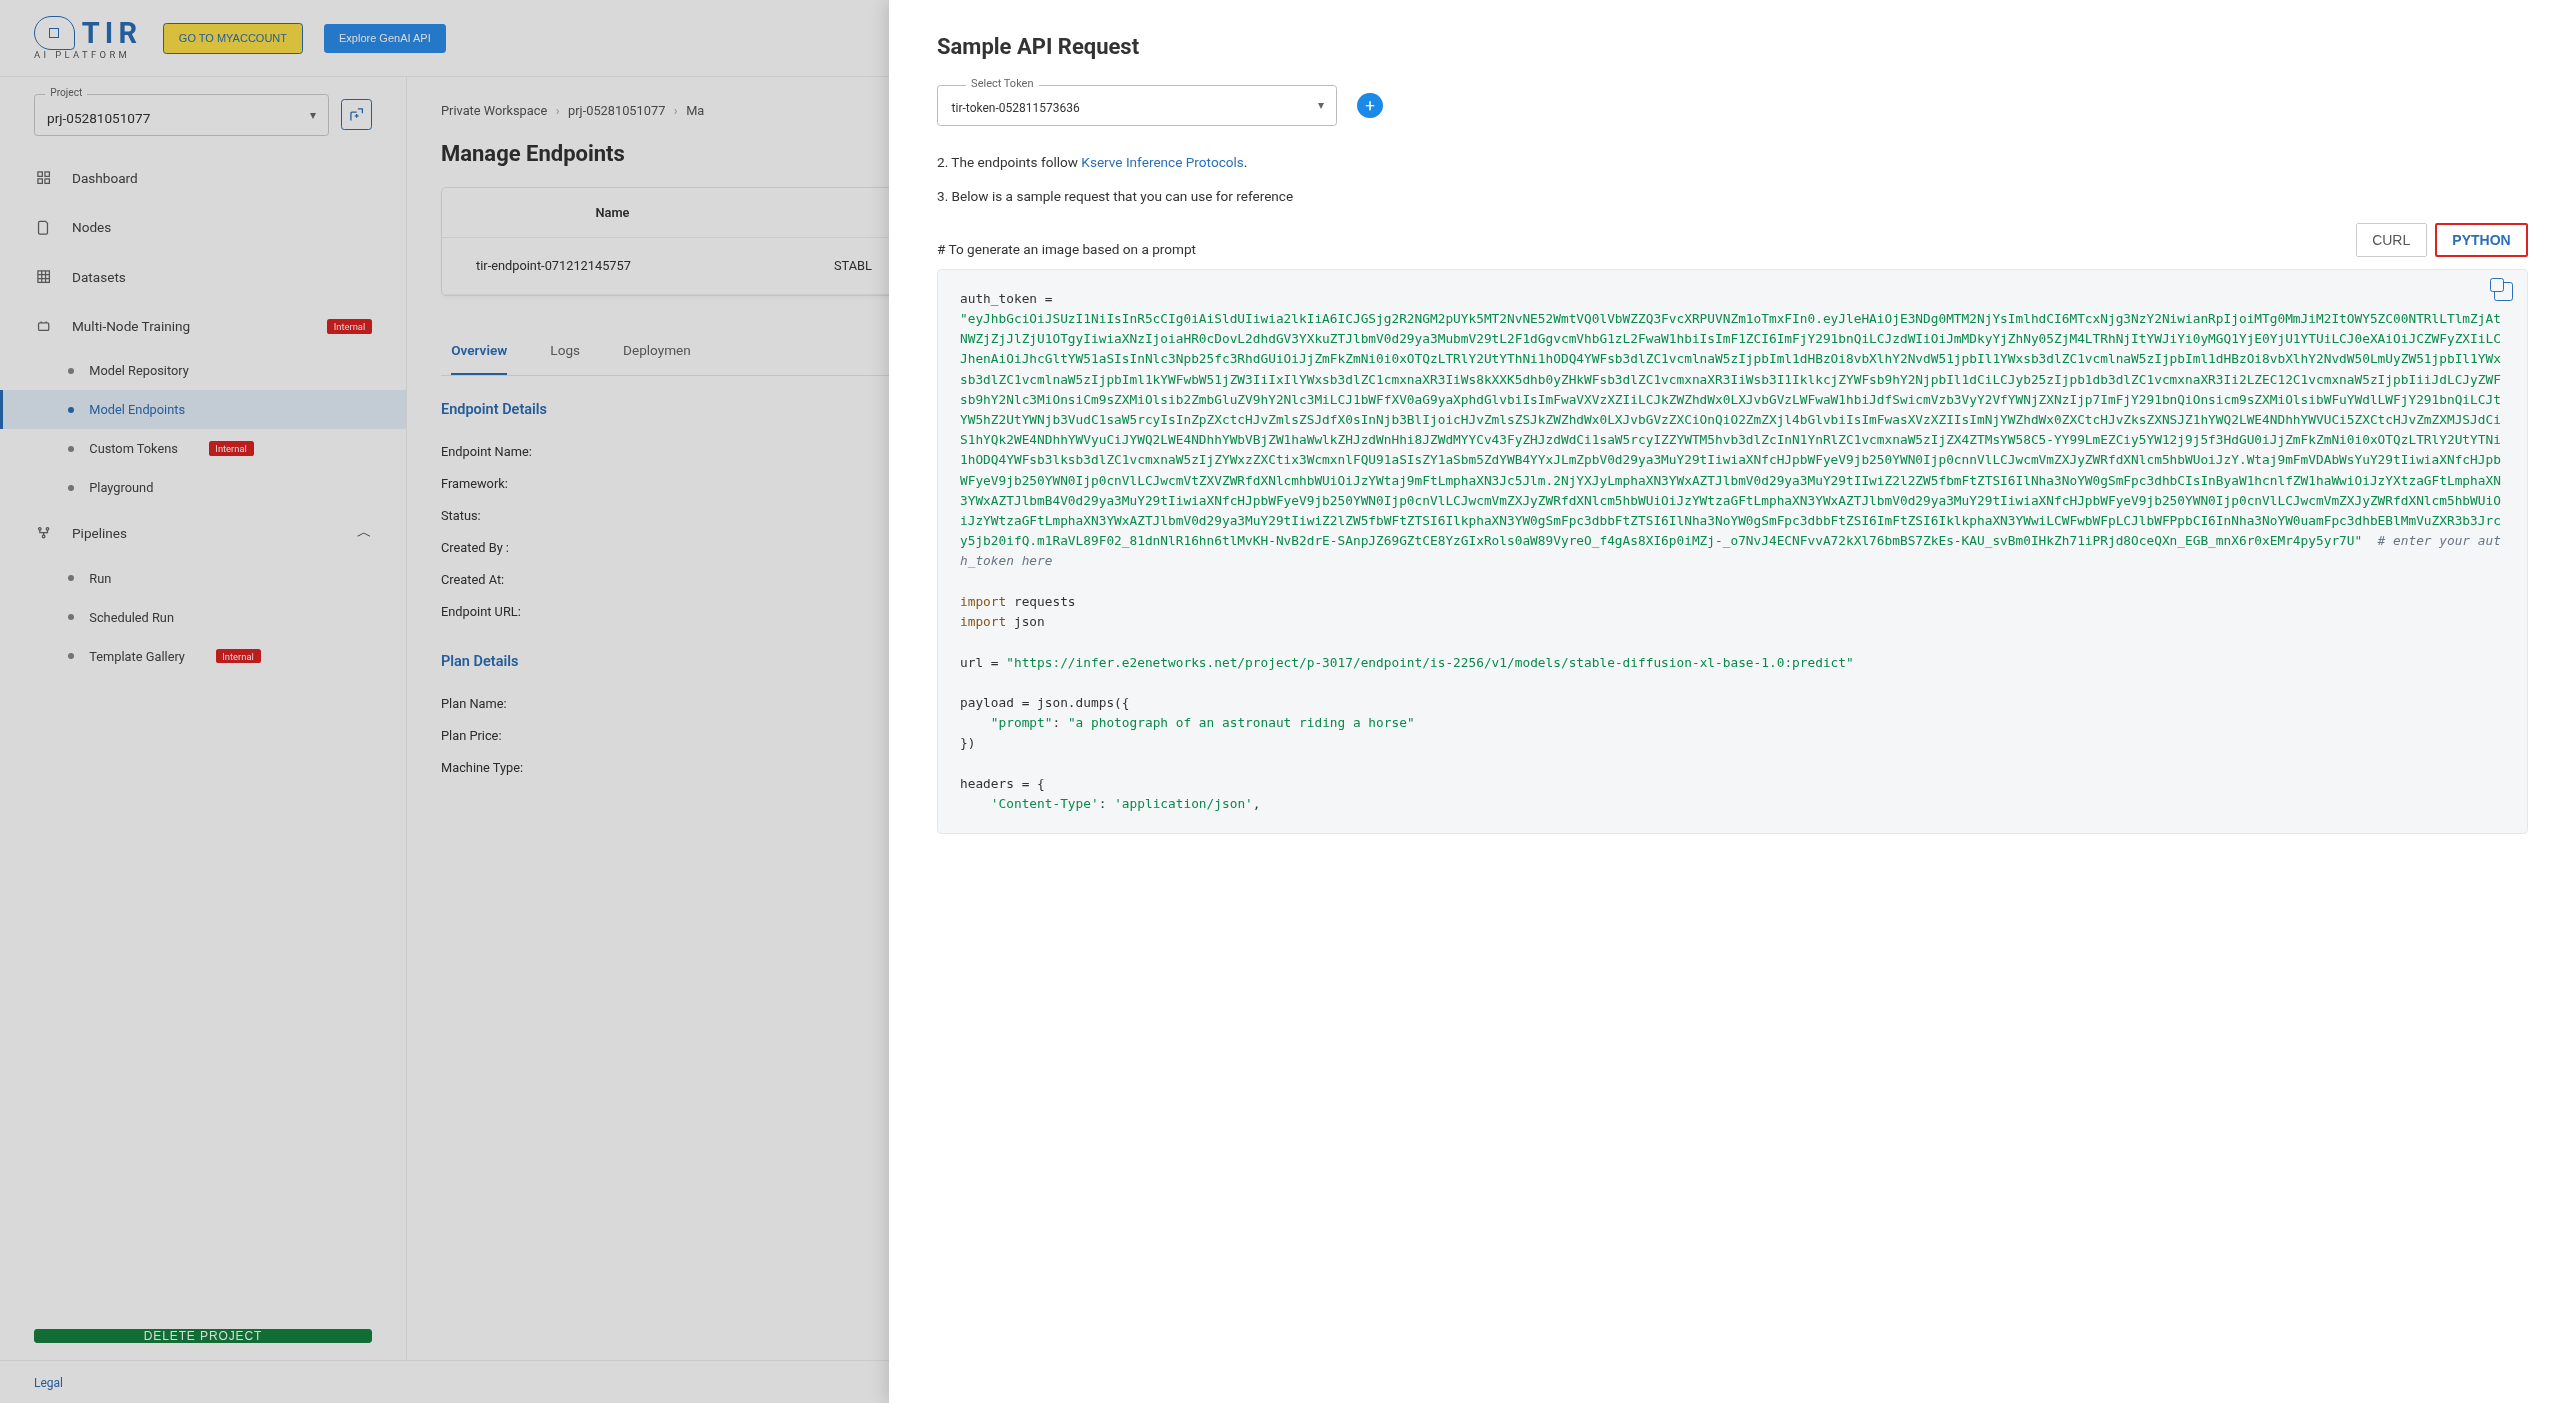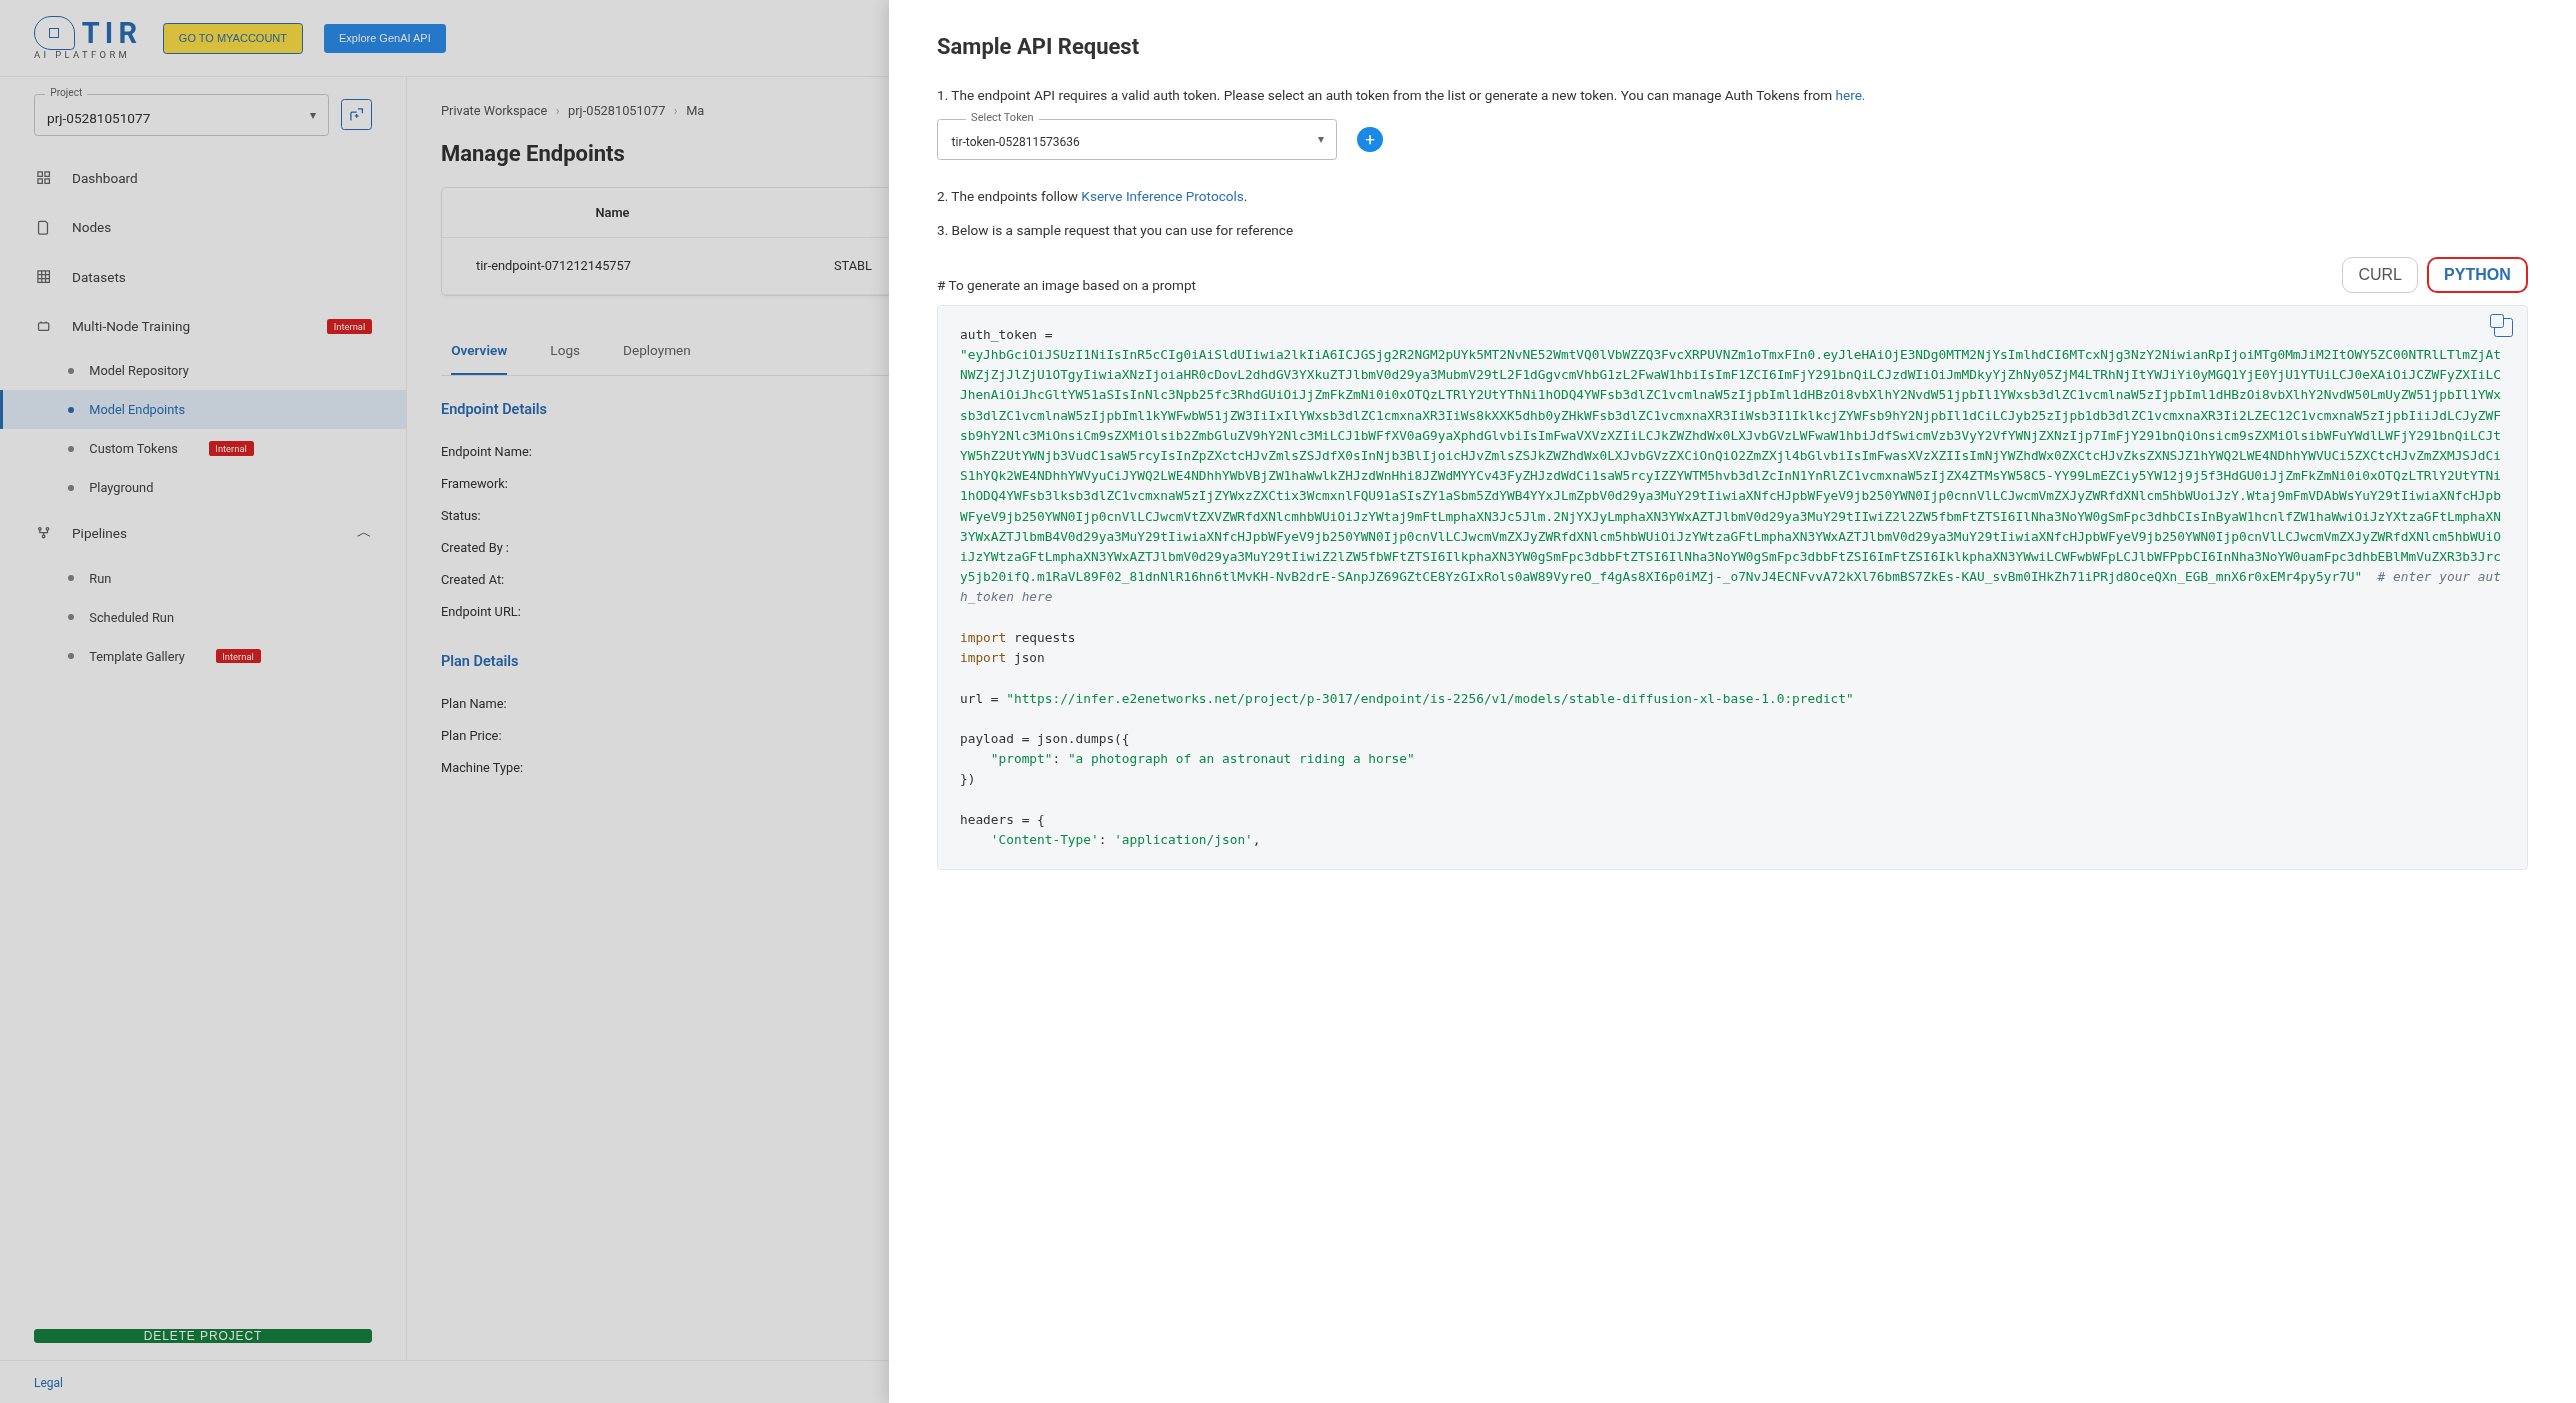--- a/index.html
+++ b/index.html
@@ -67,21 +67,21 @@
 .drawer h2 { font-size:22px; font-weight:700; margin-bottom:25.6px; }
 .step { font-size:13.6px; color:#333; margin: 10.2px 0 13.6px; line-height:1.5; }
 .step a { color:#2b6fb6; text-decoration:none; }
 .token-row { display:flex; align-items:center; gap:20.4px; margin:8.5px 0 25.6px; }
 .token-select { position:relative; width:400px; border:0.9px solid #bbb; border-radius:3.4px; padding:15.3px 13.6px 10.2px; }
 .token-select .float-label { position:absolute; top:-8.5px; left:28px; background:#fff; padding:0 5.1px; font-size:11px; color:#666; }
 .plus-circle { width:25.6px; height:25.6px; background:#1b8ae6; border-radius:50%; color:#fff; display:flex; align-items:center; justify-content:center; font-size:17px; cursor:pointer; }
 .code-header { display:flex; justify-content:space-between; align-items:flex-end; margin:17px 0 12px; }
 .code-title { font-size:13.6px; color:#333; }
 .btn-group { display:flex; gap:8.5px; }
-.btn-toggle { border:0.9px solid #ccc; background:#fff; padding:6.8px 15.3px; border-radius:10px; font-size:16px; cursor:pointer; color:#555; }
+.btn-toggle { border:0.9px solid #ccc; background:#fff; padding:6.8px 15.3px; border-radius:2px; font-size:14px; cursor:pointer; color:#555; }
 .btn-toggle.active { border:2.6px solid #d22; color:#2b6fb6; font-weight:600; }
 .codebox { position:relative; background:#f5f6f8; border:0.9px solid #e3e6ea; border-radius:4.3px; padding:19px 22px; font-family: "SFMono-Regular", Consolas, monospace; font-size:12.8px; line-height:1.58; white-space:pre-wrap; word-break:break-all; color:#333; }
 .codebox .copy-ic { position:absolute; top:12px; right:13.6px; width:19px; height:19px; border:1.7px solid #2b6fb6; border-radius:2.6px; cursor:pointer; }
 .codebox .copy-ic::after{content:""; position:absolute; width:12px;height:12px;border:1.7px solid #2b6fb6; left:-5.1px; top:-5.1px; background:#f5f6f8; border-radius:2.6px;}
 .tok-str { color:#0a8a4a; }
 .tok-key { color:#8a5410; }
 .tok-comment { color:#6a7684; font-style:italic; }
 .chev-up::before{content:"︿"; font-size:15.3px; display:inline-block;}
 </style>
 </head>
@@ -262,23 +262,20 @@
     <div class="footer">
       <a class="legal">Legal</a>
       <span class="copy">© 2024 E2E Networks</span>
     </div>
 
     <div class="overlay-dim"></div>
 
     <div class="drawer">
       <h2>Sample API Request</h2>
 
-      <div class="step">
-        <span>1. The endpoint API requires a valid auth token. Please select an auth token from the list or generate a new token. You can manage Auth Tokens from </span><a href="#">here.</a>
-      </div>
       <div class="token-row">
         <div class="token-select">
           <span class="float-label">Select Token</span>
           <span>tir-token-052811573636</span>
           <span style="position:absolute;right:12px;top:50%;transform:translateY(-50%);color:#666">▾</span>
         </div>
         <div class="plus-circle">+</div>
       </div>
 
       <div class="step">

